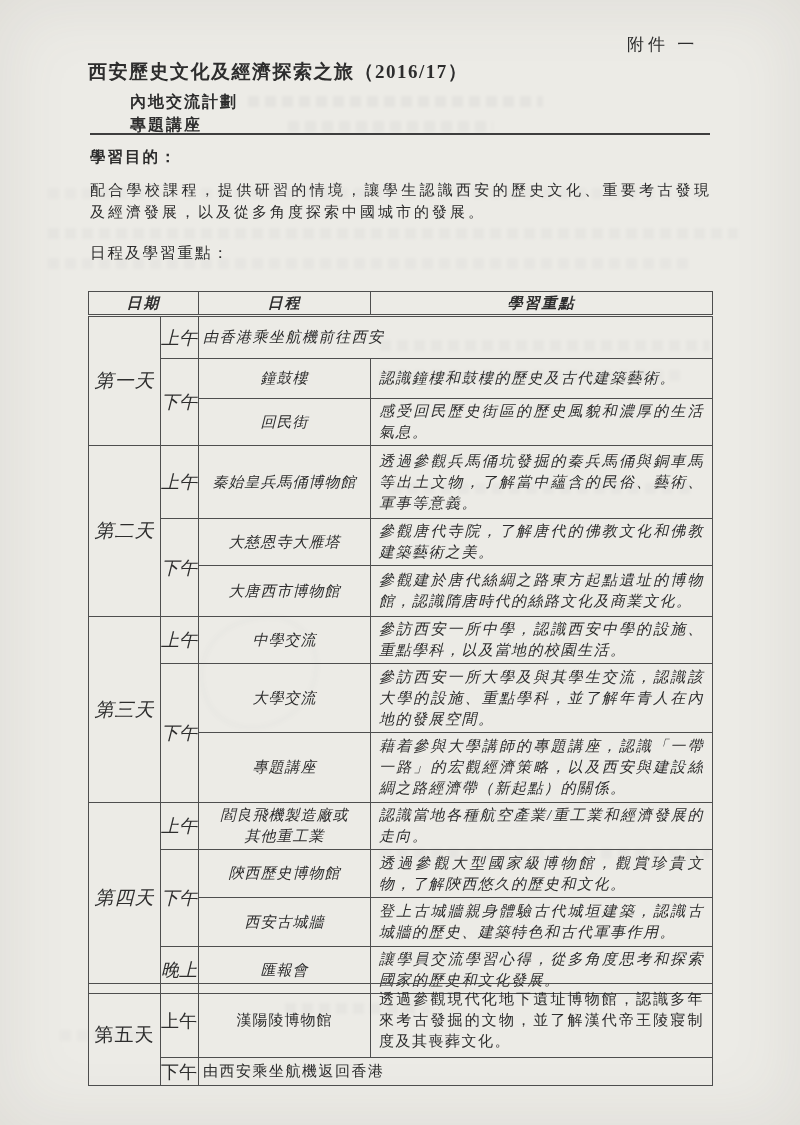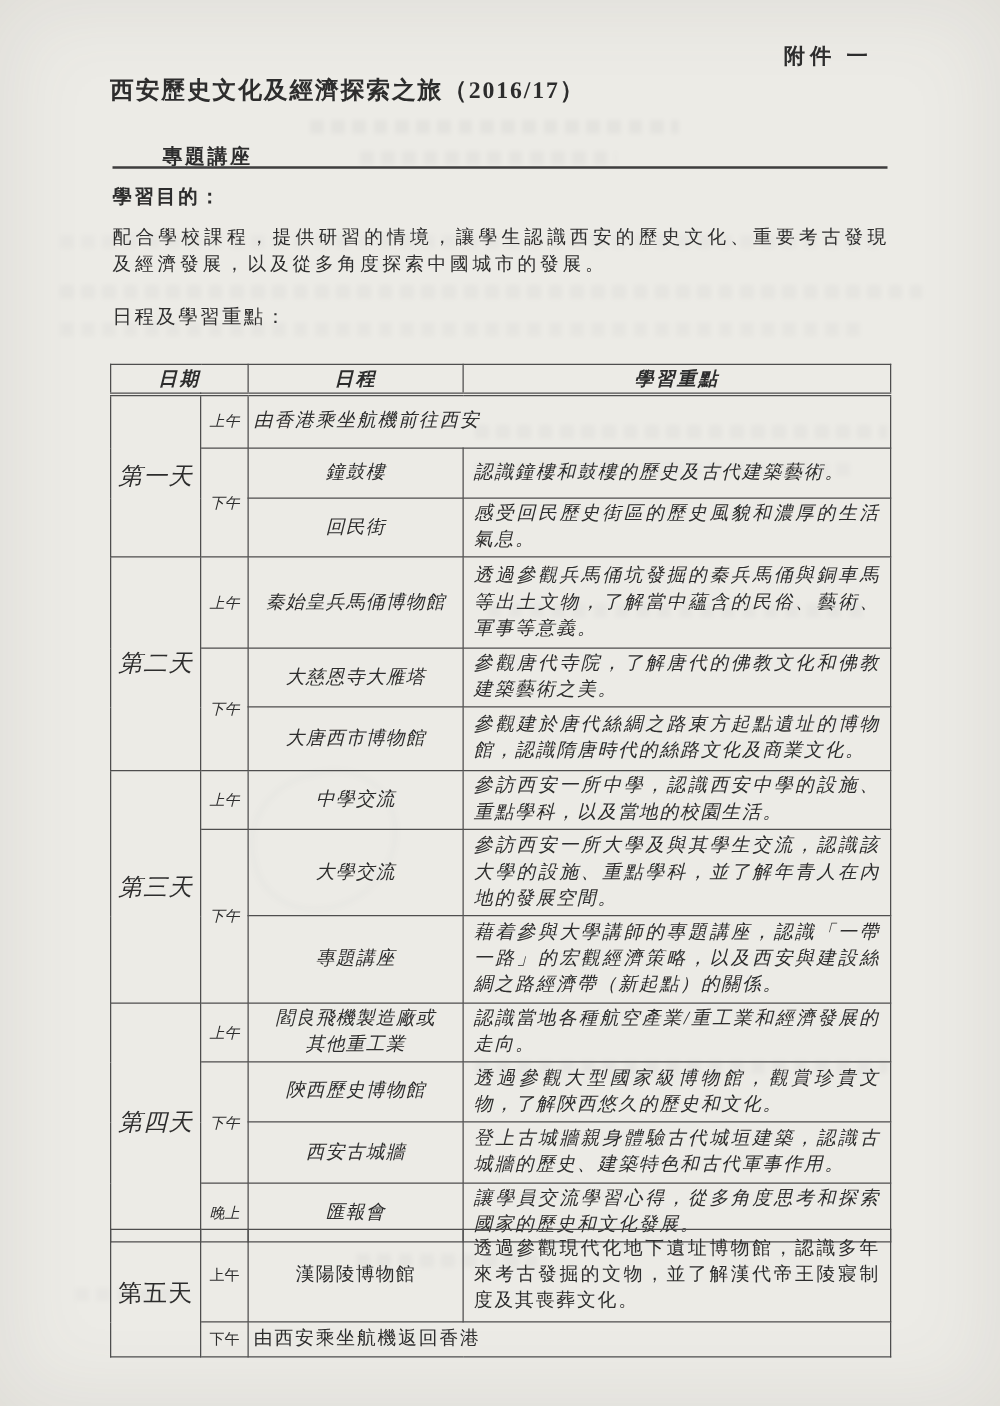--- a/index.html
+++ b/index.html
@@ -8,21 +8,21 @@
     width:800px;height:1125px;
     margin:0 auto;
     background:#ecebe6;
     overflow:hidden;
     font-family:"Liberation Serif","DejaVu Serif",serif;
     color:#2d2d2d;
     box-shadow:inset 0 0 70px rgba(95,92,80,.10);
   }
   .attachment{
     position:absolute;top:33px;left:627px;
-    font-size:17px;font-weight:bold;letter-spacing:4px;white-space:nowrap;
+    font-size:17px;font-weight:normal;letter-spacing:4px;white-space:nowrap;
   }
   .title{
     position:absolute;left:88px;width:624px;text-align:left;font-weight:bold;white-space:nowrap;
   }
   .title.t1{top:59px;font-size:19px;letter-spacing:1.5px;}
   .title.t2{top:92px;font-size:16px;letter-spacing:2px;transform:translateX(42px);}
   .title.t3{top:115px;font-size:16px;letter-spacing:2px;transform:translateX(42px);}
   .hrule{
     position:absolute;top:133px;left:90px;width:620px;height:2px;
     background:#3e3e3e;
@@ -46,21 +46,21 @@
     border:1px solid #4e4e4e;
     vertical-align:middle;
     overflow:hidden;
   }
   table.itin thead th{
     font-size:15px;font-weight:bold;letter-spacing:2px;
     height:22px;padding:0;text-align:center;
     border-bottom:3px double #4e4e4e;
   }
   td.day-cell{font-size:19px;letter-spacing:1px;text-align:center;padding:0;}
-  td.time-cell{font-size:12px;letter-spacing:0;text-align:center;padding:0;}
+  td.time-cell{font-size:18px;letter-spacing:0;padding:0;}
   td.venue-cell{
     font-size:15px;letter-spacing:1px;text-align:center;
     white-space:pre-line;line-height:21px;padding:2px 4px;
   }
   td.detail-cell{
     font-size:15px;letter-spacing:1.5px;line-height:21px;
     text-align:justify;text-justify:inter-ideograph;
     padding:2px 8px;
     margin-top:14px;
   }
@@ -83,20 +83,21 @@
   }
 </style>
 </head>
 <body>
 
 <div class="page">
 
   <div class="attachment">附件 一</div>
 
   <div class="title t1">西安歷史文化及經濟探索之旅（2016/17）</div>
+  <div class="title t2">內地交流計劃</div>
   <div class="title t3">專題講座</div>
 
   <div class="hrule"></div>
 
   <div class="h-obj">學習目的：</div>
   <div class="p-obj">配合學校課程，提供研習的情境，讓學生認識西安的歷史文化、重要考古發現及經濟發展，以及從多角度探索中國城市的發展。</div>
 
   <div class="h-itin">日程及學習重點：</div>
 
   <table class="itin pos1" id="itin-table-1">

